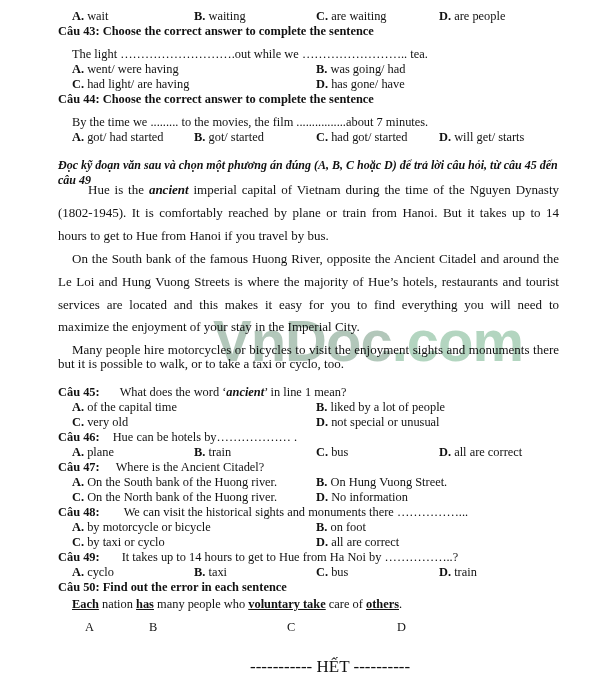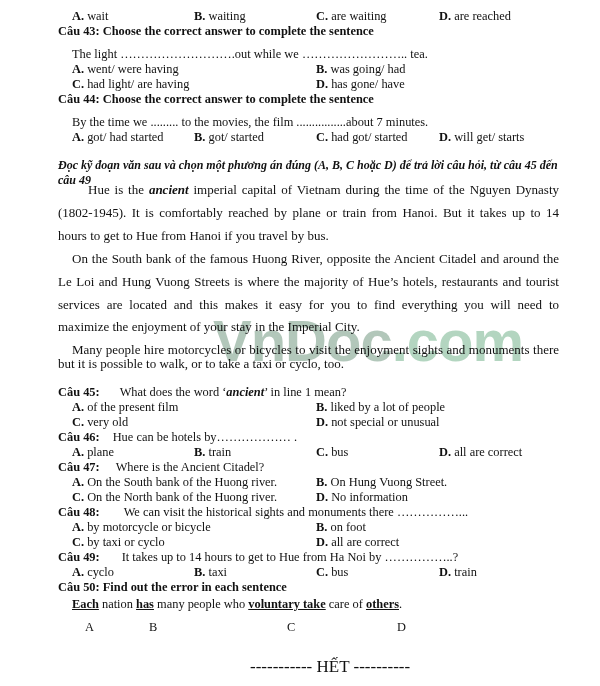--- a/index.html
+++ b/index.html
@@ -29,21 +29,21 @@
 </head>
 <body>
 
 <div class="watermark"><span class="wm1">VnDoc</span><span class="wm2">.com</span></div>
 
 <div class="content">
 
   <div class="ln" style="left:72px;top:9px"><span class="b">A.</span> <span>wait</span></div>
   <div class="ln" style="left:194px;top:9px"><span class="b">B.</span> <span>waiting</span></div>
   <div class="ln" style="left:316px;top:9px"><span class="b">C.</span> <span>are waiting</span></div>
-  <div class="ln" style="left:439px;top:9px"><span class="b">D.</span> <span>are reached</span></div>
+  <div class="ln" style="left:439px;top:9px"><span class="b">D.</span> <span>are people</span></div>
 
   <div class="ln b" style="left:58px;top:24px"><span>Câu 43:</span> <span>Choose the correct answer to complete the sentence</span></div>
   <div class="ln" style="left:72px;top:47px">The light ……………………….out while we …………………….. tea.</div>
   <div class="ln" style="left:72px;top:62px"><span class="b">A.</span> <span>went/ were having</span></div>
   <div class="ln" style="left:316px;top:62px"><span class="b">B.</span> <span>was going/ had</span></div>
   <div class="ln" style="left:72px;top:77px"><span class="b">C.</span> <span>had light/ are having</span></div>
   <div class="ln" style="left:316px;top:77px"><span class="b">D.</span> <span>has gone/ have</span></div>
 
   <div class="ln b" style="left:58px;top:92px"><span>Câu 44:</span> <span>Choose the correct answer to complete the sentence</span></div>
   <div class="ln" style="left:72px;top:115px">By the time we ......... to the movies, the film ................about 7 minutes.</div>
@@ -60,21 +60,21 @@
 
   <div class="ln para just" style="left:58px;top:251px;width:501px;text-indent:14px">On the South bank of the famous Huong River, opposite the Ancient Citadel and around the</div>
   <div class="ln para just" style="left:58px;top:274px;width:501px">Le Loi and Hung Vuong Streets is where the majority of Hue’s hotels, restaurants and tourist</div>
   <div class="ln para just" style="left:58px;top:297px;width:501px">services are located and this makes it easy for you to find everything you will need to</div>
   <div class="ln para" style="left:58px;top:319px">maximize the enjoyment of your stay in the Imperial City.</div>
 
   <div class="ln para just" style="left:58px;top:342px;width:501px;text-indent:14px">Many people hire motorcycles or bicycles to visit the enjoyment sights and monuments there</div>
   <div class="ln para" style="left:58px;top:356px">but it is possible to walk, or to take a taxi or cyclo, too.</div>
 
   <div class="ln" style="left:58px;top:385px"><span class="b">Câu 45:</span><span style="display:inline-block;width:20px"></span><span>What does the word ‘</span><span class="bi">ancient</span><span>’ in line 1 mean?</span></div>
-  <div class="ln" style="left:72px;top:400px"><span class="b">A.</span> <span>of the present film</span></div>
+  <div class="ln" style="left:72px;top:400px"><span class="b">A.</span> <span>of the capital time</span></div>
   <div class="ln" style="left:316px;top:400px"><span class="b">B.</span> <span>liked by a lot of people</span></div>
   <div class="ln" style="left:72px;top:415px"><span class="b">C.</span> <span>very old</span></div>
   <div class="ln" style="left:316px;top:415px"><span class="b">D.</span> <span>not special or unusual</span></div>
 
   <div class="ln" style="left:58px;top:430px"><span class="b">Câu 46:</span><span style="display:inline-block;width:13px"></span><span>Hue can be hotels by……………… .</span></div>
   <div class="ln" style="left:72px;top:445px"><span class="b">A.</span> <span>plane</span></div>
   <div class="ln" style="left:194px;top:445px"><span class="b">B.</span> <span>train</span></div>
   <div class="ln" style="left:316px;top:445px"><span class="b">C.</span> <span>bus</span></div>
   <div class="ln" style="left:439px;top:445px"><span class="b">D.</span> <span>all are correct</span></div>
 

